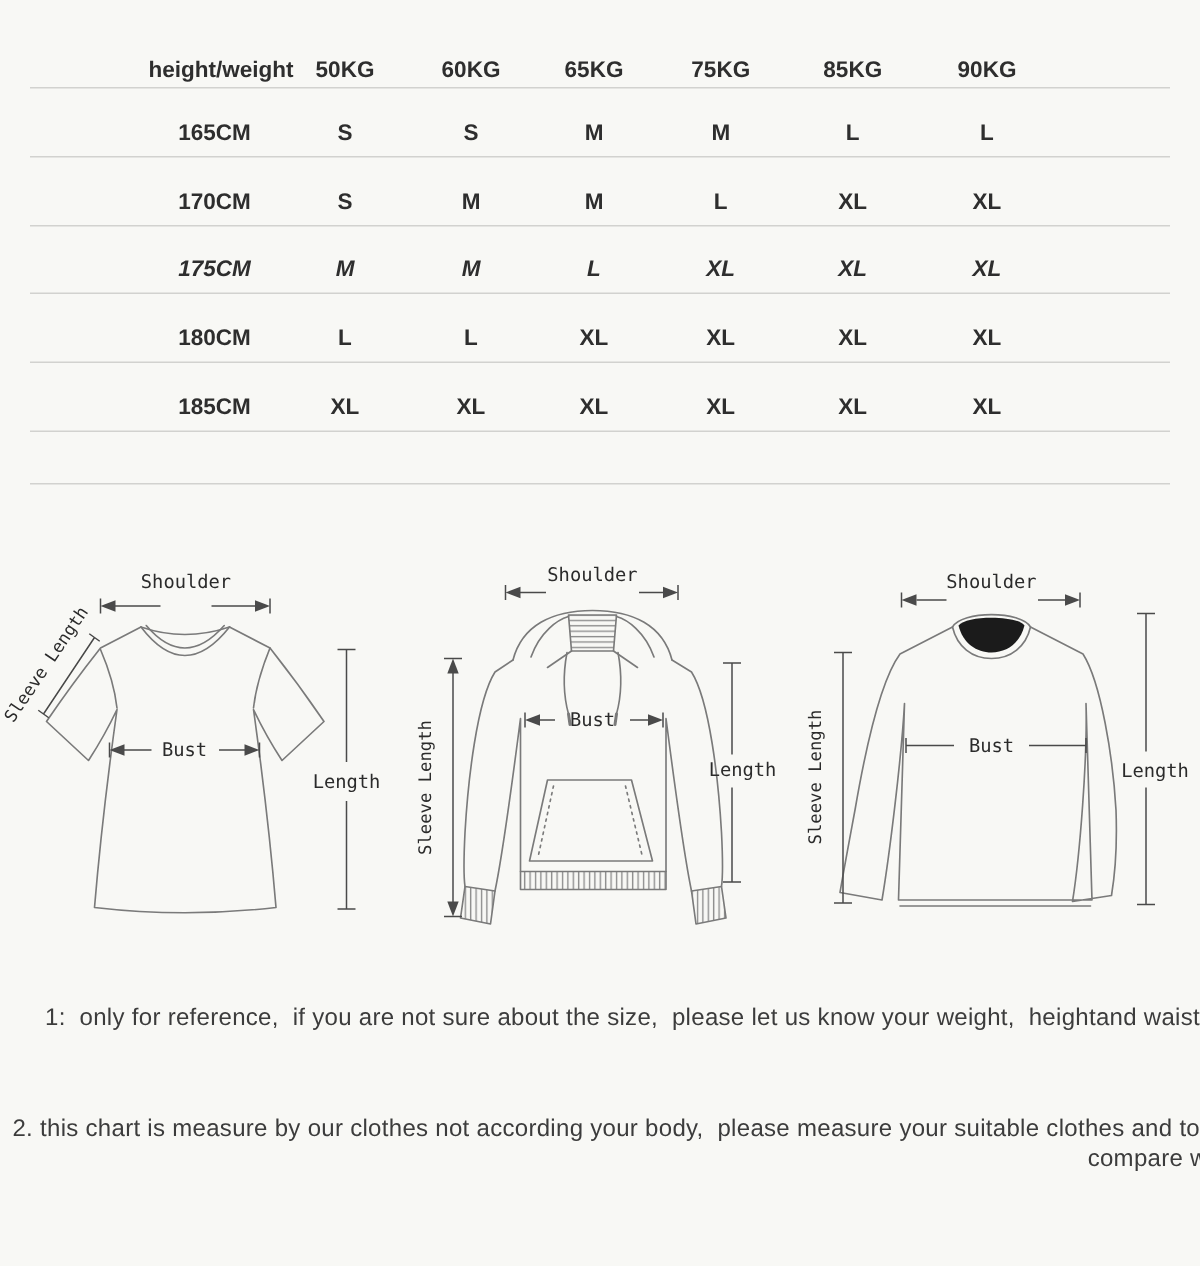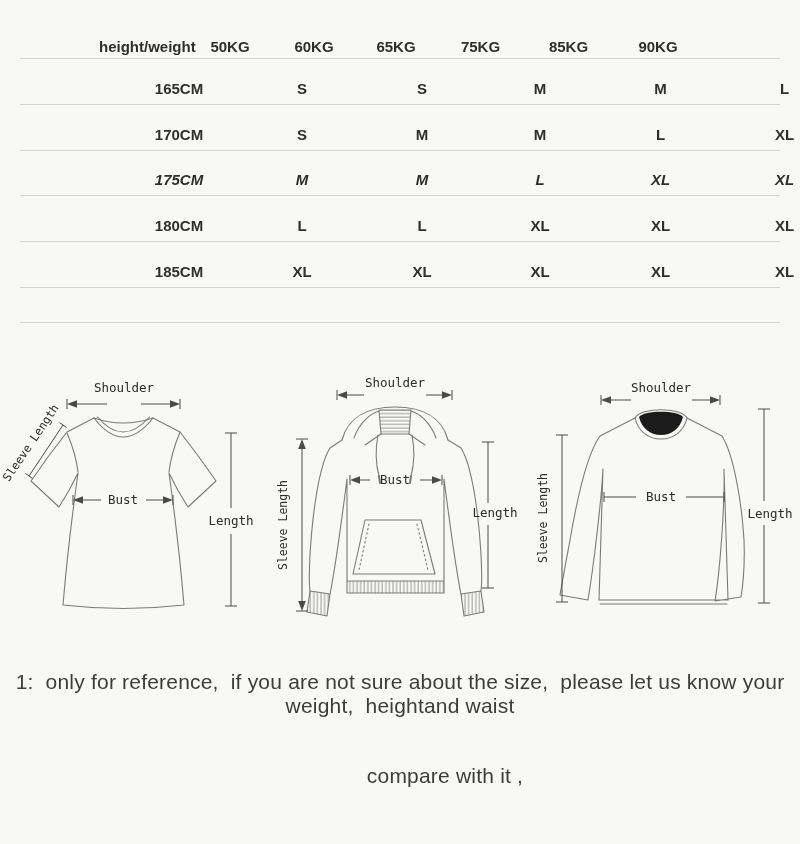--- a/index.html
+++ b/index.html
@@ -18,35 +18,35 @@
     grid-template-columns:79px 88px 86px 82px 82px 87px 89px 90px 1fr;
     border-bottom:1px solid #d2d2cf;
     align-items:end;
   }
   .trow .cell{
     text-align:center;font-weight:bold;font-size:15px;color:#2e2e2e;
     padding-bottom:7px;white-space:nowrap;
   }
   .thead{height:28px;}
   .thead .cell{padding-bottom:3px;}
-  .r{height:45px;gap:36px;}
+  .r{height:45px;}
   .r.r3{height:44px;font-style:italic;}
   .rempty{height:34px;}
 
   
   .diagram{position:absolute;top:355px;}
   .diagram text{
     font-family:"DejaVu Sans Mono",monospace;
     fill:#2b2b2b;
   }
 
   
   .note{
     position:absolute;left:0;width:100%;
-    text-align:center;font-size:21px;color:#3c3c3c;
+    text-align:right;font-size:16px;color:#3c3c3c;
     white-space:pre-wrap;letter-spacing:0.2px;
   }
   .note1{top:670px;}
   .note2{top:707px;}
   .note3{top:744px;}
   .note4{top:764px;padding-left:45px;}
 </style>
 </head>
 <body>
 
@@ -218,15 +218,16 @@
       <polygon points="69,45 79,41.2 79,48.8"></polygon>
         <polygon points="188,45 178,41.2 178,48.8"></polygon>
     </g>
     <text x="129" y="37" text-anchor="middle" font-size="12.5">Shoulder</text>
     <text x="15" y="163" text-anchor="middle" font-size="11.5" transform="rotate(-90 15 163)">Sleeve Length</text>
     <text x="129" y="146" text-anchor="middle" font-size="12.5">Bust</text>
     <text x="238" y="163" text-anchor="middle" font-size="12.5">Length</text>
   </svg>
 
   <div class="note note1">1:  only for reference,  if you are not sure about the size,  please let us know your weight,  heightand waist</div>
+  <div class="note note3">2. this chart is measure by our clothes not according your body,  please measure your suitable clothes and to</div>
   <div class="note note4">compare with it ,</div>
 
 </div>
 
 </body></html>

